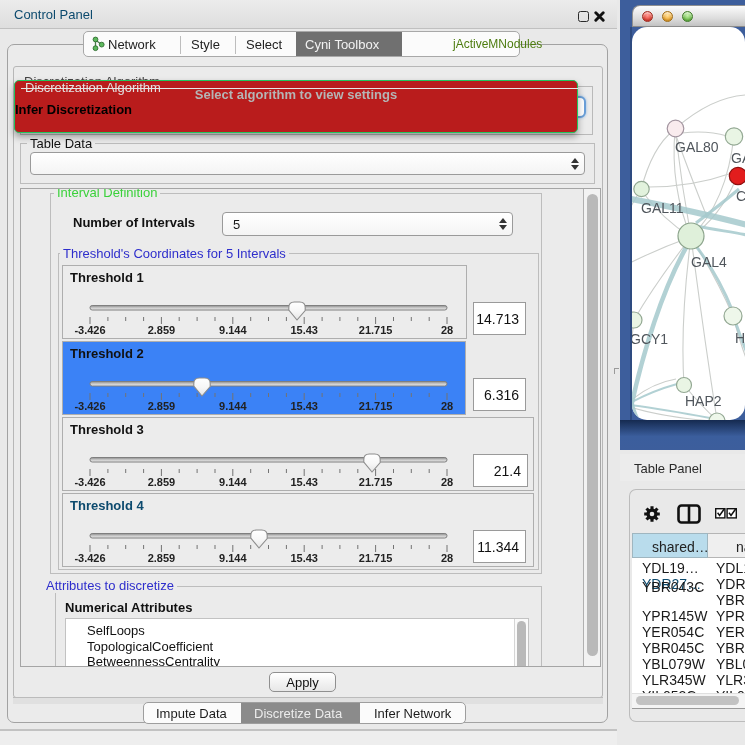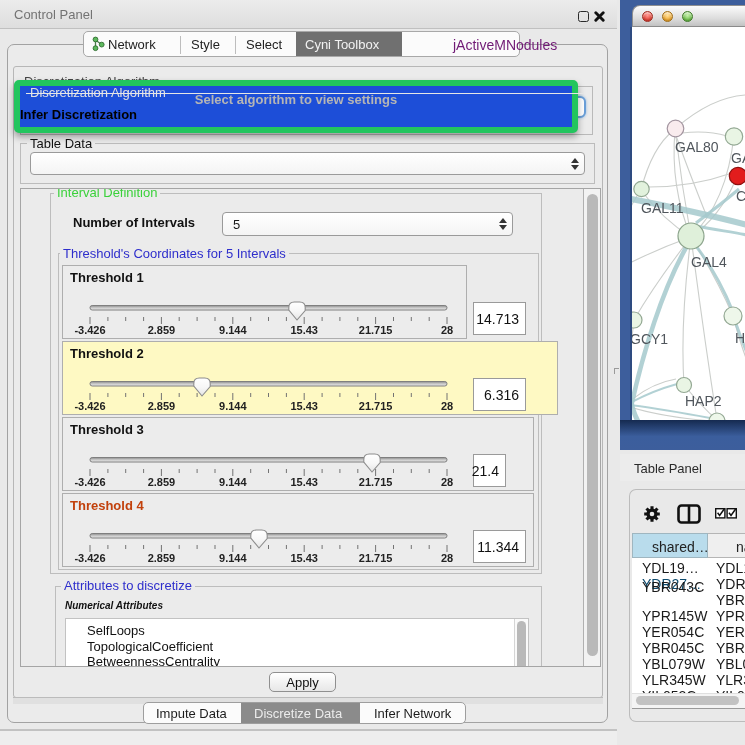--- a/index.html
+++ b/index.html
@@ -14,21 +14,21 @@
 .spin:before{content:"";position:absolute;left:0;top:0;border-left:4px solid transparent;
  border-right:4px solid transparent;border-bottom:5px solid #333;}
 .spin:after{content:"";position:absolute;left:0;bottom:0;border-left:4px solid transparent;
  border-right:4px solid transparent;border-top:5px solid #333;}
 .tbox{position:absolute;border:1px solid #b5b5b5;box-sizing:border-box;}
 .ttl{position:absolute;background:#ebebeb;padding:0 3px;font-size:13px;white-space:nowrap;}
 </style></head><body>
 <div id="root">
 
 <div class="abs" style="left:0;top:0;width:617px;height:28px;background:linear-gradient(#ececec,#dedede);border-bottom:1px solid #c0c0c0;"></div>
-<div class="lbl" style="left:14px;top:7px;font-size:13px;color:#737373;">Control Panel</div>
+<div class="lbl" style="left:14px;top:7px;font-size:13px;color:#0c4a6e;">Control Panel</div>
 <div class="abs" style="left:578px;top:10.5px;width:11px;height:11px;border:1.8px solid #2a2a2a;border-radius:2.5px;box-sizing:border-box;"></div>
 <svg class="abs" style="left:594px;top:10.5px" width="11" height="11" viewBox="0 0 11 11">
 <path d="M1.8 1.8 L9.2 9.2 M9.2 1.8 L1.8 9.2" stroke="#111" stroke-width="2.9" stroke-linecap="round"></path>
     </svg>
 <div class="abs" style="left:7px;top:44px;width:601px;height:679px;border:1px solid #a2a2a2;border-radius:7px;background:#ebebeb;box-sizing:border-box;"></div>
 <div class="abs" style="left:13px;top:66px;width:590px;height:632px;border:1px solid #b7b7b7;border-radius:3px;background:#ebebeb;box-sizing:border-box;"></div>
 <div class="abs" style="left:83px;top:31px;width:437px;height:26px;background:#fbfbfb;border:1px solid #a8a8a8;border-radius:5px;box-sizing:border-box;overflow:hidden;">
 <div class="abs" style="left:212px;top:0;width:106px;height:26px;background:#707070;"></div>
 <div class="abs" style="left:96px;top:4px;width:1px;height:18px;background:#bdbdbd;"></div>
 <div class="abs" style="left:151px;top:4px;width:1px;height:18px;background:#bdbdbd;"></div>
@@ -36,33 +36,33 @@
 <svg class="abs" style="left:92px;top:36px" width="13" height="16" viewBox="0 0 13 16">
 <path d="M3.5 4 L3.5 12 M3.5 4 L9.5 8.5" stroke="#4e7a4e" stroke-width="1.3" fill="none"></path>
 <circle cx="3.5" cy="3.5" r="2.4" fill="#5cb85c" stroke="#2e6b2e" stroke-width="0.9"></circle>
 <circle cx="3.5" cy="12.2" r="2.4" fill="#5cb85c" stroke="#2e6b2e" stroke-width="0.9"></circle>
 <circle cx="9.7" cy="8.6" r="2.4" fill="#5cb85c" stroke="#2e6b2e" stroke-width="0.9"></circle>
     </svg>
 <div class="lbl" style="left:108px;top:37px;font-size:13px;color:#222;">Network</div>
 <div class="lbl" style="left:191px;top:37px;font-size:13px;color:#222;">Style</div>
 <div class="lbl" style="left:246px;top:37px;font-size:13px;color:#222;">Select</div>
 <div class="lbl" style="left:305px;top:37px;font-size:13px;color:#f2f2f2;">Cyni Toolbox</div>
-<div class="lbl" style="left:410px;top:37px;font-size:14px;color:#701a75;padding-left:43px;">jActiveMNodules</div>
+<div class="lbl" style="left:410px;top:37px;font-size:12px;color:#4d7c0f;padding-left:43px;">jActiveMNodules</div>
 <div class="tbox" style="left:20px;top:86px;width:573px;height:49px;border-color:#b9b9b9;"></div>
 <div class="abs" style="left:24px;top:74px;width:200px;height:6px;overflow:hidden;">
       <div style="font-size:13px;color:#444;white-space:nowrap;">Discretization Algorithm</div>
     </div>
 <div class="abs" style="left:30px;top:96px;width:556px;height:22px;background:#fff;border:2px solid #6a9fd8;border-radius:6px;box-shadow:0 0 3px #8ab6e2;box-sizing:border-box;"></div>
 <div class="tbox" style="left:20px;top:143px;width:575px;height:41px;border-color:#bcbcbc;"></div>
 <div class="ttl" style="left:27px;top:136px;color:#111;">Table Data</div>
 <div class="combo" style="left:30px;top:152px;width:555px;height:23px;">
 <span class="spin" style="left:540px;"></span>
     </div>
-<div class="abs" style="left:14px;top:80px;width:564px;height:53px;background:#1d4ed8;
- border:6px solid #22c55e;border-radius:5px;box-shadow:0 4px 7px rgba(0,0,0,0.35);box-sizing:border-box;">
+<div class="abs" style="left:14px;top:80px;width:564px;height:53px;background:#b91c1c;
+ border:1px solid #22c55e;border-radius:5px;box-shadow:0 4px 7px rgba(0,0,0,0.35);box-sizing:border-box;">
 <div style="position:absolute;left:10px;top:-1px;font-size:13px;color:#e2e2e2;white-space:nowrap;">Discretization Algorithm</div>
 <div style="position:absolute;left:6px;top:6.5px;width:557px;height:1px;background:#e6e6e6;"></div>
 <div style="position:absolute;left:0;top:6px;width:100%;text-align:center;font-size:13px;font-weight:bold;color:#b5b5b5;">Select algorithm to view settings</div>
 <div style="position:absolute;left:0;top:21px;font-size:13px;font-weight:bold;color:#000;">Infer Discretization</div>
 </div>
 <div class="abs" style="left:20px;top:188px;width:581px;height:479px;border:1px solid #a5a5a5;box-sizing:border-box;background:#ebebeb;overflow:hidden;" id="vp">
 <div class="tbox" style="left:29px;top:4px;width:492px;height:381px;border-color:#bdbdbd;"></div>
 <div class="ttl" style="left:33px;top:-4.5px;color:#3bd13b;background:#ebebeb;">Interval Definition</div>
 <div class="lbl" style="left:52px;top:26px;font-size:13px;font-weight:bold;color:#111;">Number of Intervals</div>
 <div class="combo" style="left:201px;top:23px;width:291px;height:24px;">
@@ -94,21 +94,21 @@
           <text x="169.8" y="68" text-anchor="middle" font-size="11" font-weight="bold" fill="#222" font-family="Liberation Sans,sans-serif">9.144</text>
           <text x="241.2" y="68" text-anchor="middle" font-size="11" font-weight="bold" fill="#222" font-family="Liberation Sans,sans-serif">15.43</text>
           <text x="312.6" y="68" text-anchor="middle" font-size="11" font-weight="bold" fill="#222" font-family="Liberation Sans,sans-serif">21.715</text>
           <text x="384.0" y="68" text-anchor="middle" font-size="11" font-weight="bold" fill="#222" font-family="Liberation Sans,sans-serif">28</text>
 <path d="M225.8 44 L225.8 41.5 Q225.8 36 231.3 36 L236.7 36 Q242.2 36 242.2 41.5 L242.2 44.5 L234 54 Z" fill="url(#th1)" stroke="#8c8c8c" stroke-width="1.1"></path>
 </svg>
 <div class="abs" style="left:410px;top:36px;width:53px;height:33px;background:#fff;border:1px solid #9a9a9a;box-sizing:border-box;">
           <span style="position:absolute;right:6px;top:50%;transform:translateY(-50%);font-size:14px;color:#111;">14.713</span>
         </div>
 </div>
-<div class="abs" style="left:41px;top:152px;width:496px;height:74px;border:1px solid #aeaeae;box-sizing:border-box;background:#fef9c3;">
+<div class="abs" style="left:41px;top:152px;width:404px;height:74px;border:1px solid #aeaeae;box-sizing:border-box;background:#3b82f6;">
 <div class="lbl" style="left:7px;top:4px;font-size:13px;font-weight:bold;color:#111;">Threshold 2</div>
 <svg class="abs" style="left:0;top:0" width="470" height="74" viewBox="0 0 470 74">
 <defs>
             <linearGradient id="tg2" x1="0" y1="0" x2="0" y2="1">
 <stop offset="0" stop-color="#8a8a8a"></stop>
               <stop offset="0.45" stop-color="#c2c2c2"></stop>
               <stop offset="1" stop-color="#efefef"></stop>
             </linearGradient>
 <linearGradient id="th2" x1="0" y1="0" x2="0" y2="1">
 <stop offset="0" stop-color="#ffffff"></stop>
@@ -150,26 +150,26 @@
 <path d="M44.9 51 L44.9 55 M62.7 51 L62.7 55 M80.6 51 L80.6 55 M116.2 51 L116.2 55 M134.1 51 L134.1 55 M152.0 51 L152.0 55 M187.7 51 L187.7 55 M205.5 51 L205.5 55 M223.4 51 L223.4 55 M259.1 51 L259.1 55 M276.9 51 L276.9 55 M294.8 51 L294.8 55 M330.5 51 L330.5 55 M348.3 51 L348.3 55 M366.2 51 L366.2 55" stroke="#737373" stroke-width="1"></path>
 <path d="M27.0 51 L27.0 58 M98.4 51 L98.4 58 M169.8 51 L169.8 58 M241.2 51 L241.2 58 M312.6 51 L312.6 58 M384.0 51 L384.0 58" stroke="#737373" stroke-width="1"></path>
 <text x="27.0" y="68" text-anchor="middle" font-size="11" font-weight="bold" fill="#222" font-family="Liberation Sans,sans-serif">-3.426</text>
           <text x="98.4" y="68" text-anchor="middle" font-size="11" font-weight="bold" fill="#222" font-family="Liberation Sans,sans-serif">2.859</text>
           <text x="169.8" y="68" text-anchor="middle" font-size="11" font-weight="bold" fill="#222" font-family="Liberation Sans,sans-serif">9.144</text>
           <text x="241.2" y="68" text-anchor="middle" font-size="11" font-weight="bold" fill="#222" font-family="Liberation Sans,sans-serif">15.43</text>
           <text x="312.6" y="68" text-anchor="middle" font-size="11" font-weight="bold" fill="#222" font-family="Liberation Sans,sans-serif">21.715</text>
           <text x="384.0" y="68" text-anchor="middle" font-size="11" font-weight="bold" fill="#222" font-family="Liberation Sans,sans-serif">28</text>
 <path d="M300.8 44 L300.8 41.5 Q300.8 36 306.3 36 L311.7 36 Q317.2 36 317.2 41.5 L317.2 44.5 L309 54 Z" fill="url(#th3)" stroke="#8c8c8c" stroke-width="1.1"></path>
 </svg>
-<div class="abs" style="left:410px;top:36px;width:33px;height:33px;background:#fff;border:1px solid #9a9a9a;box-sizing:border-box;">
+<div class="abs" style="left:410px;top:36px;width:55px;height:33px;background:#fff;border:1px solid #9a9a9a;box-sizing:border-box;">
           <span style="position:absolute;right:6px;top:50%;transform:translateY(-50%);font-size:14px;color:#111;">21.4</span>
         </div>
 </div>
 <div class="abs" style="left:41px;top:304px;width:472px;height:74px;border:1px solid #aeaeae;box-sizing:border-box;background:#ececec;">
-<div class="lbl" style="left:7px;top:4px;font-size:13px;font-weight:bold;color:#c2410c;">Threshold 4</div>
+<div class="lbl" style="left:7px;top:4px;font-size:13px;font-weight:bold;color:#0c4a6e;">Threshold 4</div>
 <svg class="abs" style="left:0;top:0" width="470" height="74" viewBox="0 0 470 74">
 <defs>
             <linearGradient id="tg4" x1="0" y1="0" x2="0" y2="1">
 <stop offset="0" stop-color="#8a8a8a"></stop>
               <stop offset="0.45" stop-color="#c2c2c2"></stop>
               <stop offset="1" stop-color="#efefef"></stop>
             </linearGradient>
 <linearGradient id="th4" x1="0" y1="0" x2="0" y2="1">
 <stop offset="0" stop-color="#ffffff"></stop>
               <stop offset="0.55" stop-color="#f6f6f6"></stop>
@@ -185,22 +185,22 @@
           <text x="241.2" y="68" text-anchor="middle" font-size="11" font-weight="bold" fill="#222" font-family="Liberation Sans,sans-serif">15.43</text>
           <text x="312.6" y="68" text-anchor="middle" font-size="11" font-weight="bold" fill="#222" font-family="Liberation Sans,sans-serif">21.715</text>
           <text x="384.0" y="68" text-anchor="middle" font-size="11" font-weight="bold" fill="#222" font-family="Liberation Sans,sans-serif">28</text>
 <path d="M187.8 44 L187.8 41.5 Q187.8 36 193.3 36 L198.7 36 Q204.2 36 204.2 41.5 L204.2 44.5 L196 54 Z" fill="url(#th4)" stroke="#8c8c8c" stroke-width="1.1"></path>
 </svg>
 <div class="abs" style="left:410px;top:36px;width:53px;height:33px;background:#fff;border:1px solid #9a9a9a;box-sizing:border-box;">
           <span style="position:absolute;right:6px;top:50%;transform:translateY(-50%);font-size:14px;color:#111;">11.344</span>
         </div>
 </div>
 <div class="tbox" style="left:34px;top:397px;width:487px;height:120px;border-color:#bdbdbd;"></div>
-<div class="ttl" style="left:40px;top:388.5px;color:#2e2ecc;background:#ebebeb;">Attributes to discretize</div>
-<div class="lbl" style="left:44px;top:411px;font-size:10px;font-weight:bold;color:#111;font-style:italic;">Numerical Attributes</div>
+<div class="ttl" style="left:22px;top:388.5px;color:#2e2ecc;background:#ebebeb;">Attributes to discretize</div>
+<div class="lbl" style="left:44px;top:411px;font-size:13px;font-weight:bold;color:#111;">Numerical Attributes</div>
 <div class="abs" style="left:44px;top:429px;width:464px;height:60px;background:#fff;border:1px solid #c2c2c2;box-sizing:border-box;">
 <div class="lbl" style="left:21px;top:4px;font-size:13px;color:#111;">SelfLoops</div>
 <div class="lbl" style="left:21px;top:19.5px;font-size:13px;color:#111;">TopologicalCoefficient</div>
 <div class="lbl" style="left:21px;top:35px;font-size:13px;color:#111;">BetweennessCentrality</div>
 <div class="abs" style="right:0;top:0;width:13px;height:60px;border-left:1px solid #d5d5d5;background:#fafafa;"></div>
 <div class="abs" style="right:2px;top:2px;width:9px;height:58px;background:#b9b9b9;border-radius:5px;"></div>
 </div>
 <div class="abs" style="right:0;top:0;width:16px;height:477px;background:#f2f2f2;border-left:1px solid #b0b0b0;"></div>
 <div class="abs" style="right:2.5px;top:5px;width:11px;height:462px;background:#b9b9b9;border-radius:6px;"></div>
 </div>
@@ -217,21 +217,21 @@
 <div class="lbl" style="left:374px;top:706px;font-size:13px;color:#1c1c1c;">Infer Network</div>
 <div class="abs" style="left:0;top:729px;width:617px;height:1.5px;background:#c2c2c2;"></div>
 <div class="abs" style="left:0;top:731px;width:617px;height:14px;background:#eeeeee;"></div>
 <div class="abs" style="left:620px;top:0;width:125px;height:450px;background:#3d5e9c;"></div>
 <div class="abs" style="left:629.5px;top:27px;width:2.5px;height:393px;background:#2e4b80;"></div>
 <div class="abs" style="left:620px;top:420px;width:125px;height:30px;background:linear-gradient(#152a50,#3b5e9d 55%,#3d5e9c);"></div>
 <div class="abs" style="left:632px;top:5px;width:113px;height:22px;background:linear-gradient(#fcfcfc,#dedede 60%,#c2c2c2);border-top:1px solid #909090;border-left:1px solid #909090;border-bottom:1px solid #8b8b8b;border-radius:8px 0 0 0;box-sizing:border-box;"></div>
 <div class="abs" style="left:641.5px;top:10.5px;width:11px;height:11px;border-radius:50%;background:radial-gradient(circle at 50% 35%, #ff9a94 0%, #e33e32 70%);border:1px solid #9d2b20;box-sizing:border-box;box-shadow:inset 0 1.5px 1.5px rgba(255,255,255,0.65), inset 0 -1px 2px rgba(0,0,0,0.22);"></div>
 <div class="abs" style="left:661.5px;top:10.5px;width:11px;height:11px;border-radius:50%;background:radial-gradient(circle at 50% 35%, #ffe2a0 0%, #f0a72c 70%);border:1px solid #a06d15;box-sizing:border-box;box-shadow:inset 0 1.5px 1.5px rgba(255,255,255,0.65), inset 0 -1px 2px rgba(0,0,0,0.22);"></div>
 <div class="abs" style="left:681.5px;top:10.5px;width:11px;height:11px;border-radius:50%;background:radial-gradient(circle at 50% 35%, #c9f0b0 0%, #6cbf49 70%);border:1px solid #3f7a28;box-sizing:border-box;box-shadow:inset 0 1.5px 1.5px rgba(255,255,255,0.65), inset 0 -1px 2px rgba(0,0,0,0.22);"></div>
-<div class="abs" style="left:632px;top:27px;width:113px;height:393px;background:#ffffff;overflow:hidden;">
+<div class="abs" style="left:632px;top:27px;width:113px;height:393px;background:#ffffff;overflow:hidden;border-radius:15px;">
 <svg width="113" height="393" viewBox="0 0 113 393" style="position:absolute;left:0;top:0">
 <g fill="none" stroke="#cbcecb" stroke-width="1.1">
 <path d="M44 101 Q80 70 114 68"></path>
 <path d="M50 106 Q75 103 95 109"></path>
 <path d="M9 163 Q20 120 42 103"></path>
 <path d="M17 160 Q60 160 100 146"></path>
 <path d="M59 210 Q38 160 43 103"></path>
 <path d="M59 210 Q50 160 44 110"></path>
 <path d="M59 210 Q95 175 102 108"></path>
 <path d="M59 210 Q88 190 104 152"></path>

